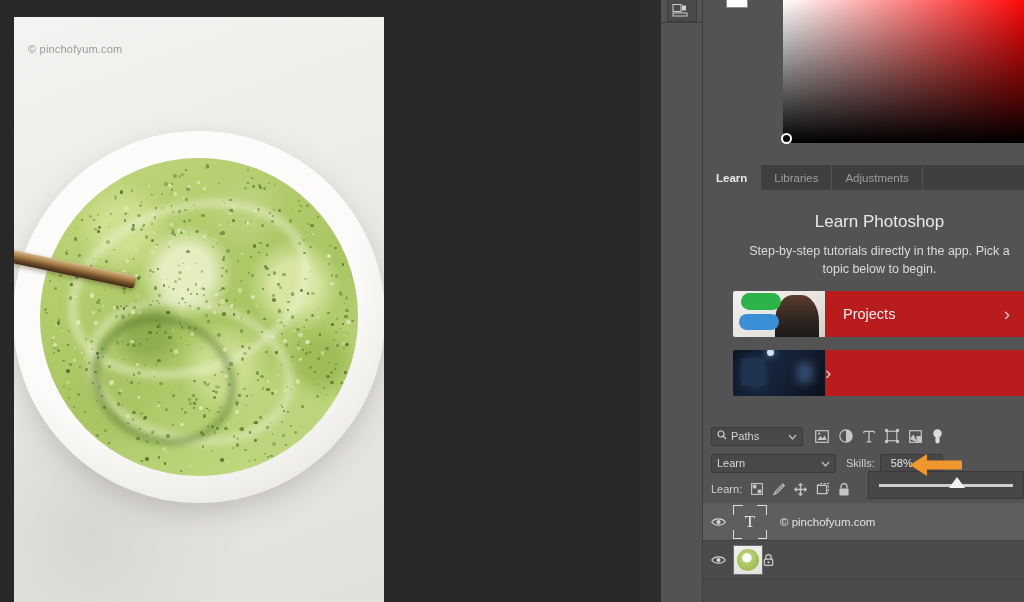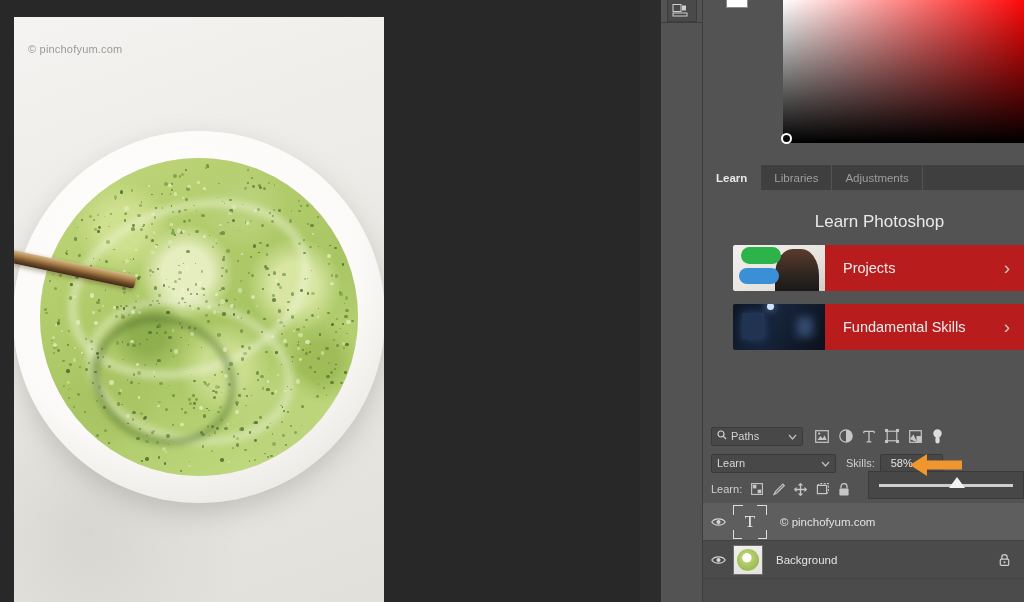--- a/index.html
+++ b/index.html
@@ -962,38 +962,38 @@
       </div>
 
       <div class="learn-panel">
         <div class="tabstrip" style="top:0">
           <div class="tab active">Learn</div>
           <div class="tab">Libraries</div>
           <div class="tab">Adjustments</div>
         </div>
         <div class="learn-body">
           <div class="learn-title">Learn Photoshop</div>
+          <div class="learn-sub">Step-by-step tutorials directly in the app. Pick a topic below to begin.</div>
 
           <div class="card">
             <div class="card-thumb thumb-projects">
               <div class="tp-person"></div>
               <div class="tp-bub1"></div>
               <div class="tp-bub2"></div>
             </div>
             <div class="card-label">Projects</div>
             <div class="chev">›</div>
           </div>
 
           <div class="card">
             <div class="card-thumb thumb-fundamental">
               <div class="tf-win"></div>
               <div class="tf-light"></div>
               <div class="tf-glow"></div>
             </div>
-            <div class="card-label">Fundamental Skills</div>
             <div class="chev">›</div>
           </div>
         </div>
       </div>
 
       <div class="layers-panel">
 
         <div class="layers-body">
 
           <div class="filter-row">
@@ -1137,21 +1137,20 @@
               <div class="eye">
                 <svg width="15" height="10" viewBox="0 0 15 10" aria-hidden="true">
                   <path d="M0.8 5 C3.5 0.8, 11.5 0.8, 14.2 5 C11.5 9.2, 3.5 9.2, 0.8 5 Z" fill="none" stroke="#d6d6d6" stroke-width="1.2"></path>
                   <circle cx="7.5" cy="5" r="2" fill="#d6d6d6"></circle>
                 </svg>
               </div>
               <div class="lay-thumb">
                 <div class="bg-thumb-img"></div>
                 <div class="bg-thumb-bowl"></div>
               </div>
-              <div class="layer-name">Background</div>
               <div class="lock-badge">
                 <svg width="11" height="12" viewBox="0 0 11 12" aria-hidden="true">
                   <path d="M2.8 5.2 V3.4 A2.7 2.7 0 0 1 8.2 3.4 V5.2" fill="none" stroke="#cfcfcf" stroke-width="1.2"></path>
                   <rect x="1.3" y="5.2" width="8.4" height="6.2" rx="1" fill="none" stroke="#cfcfcf" stroke-width="1.2"></rect>
                   <circle cx="5.5" cy="8.3" r="1" fill="#cfcfcf"></circle>
                 </svg>
               </div>
             </div>
           </div>
 

